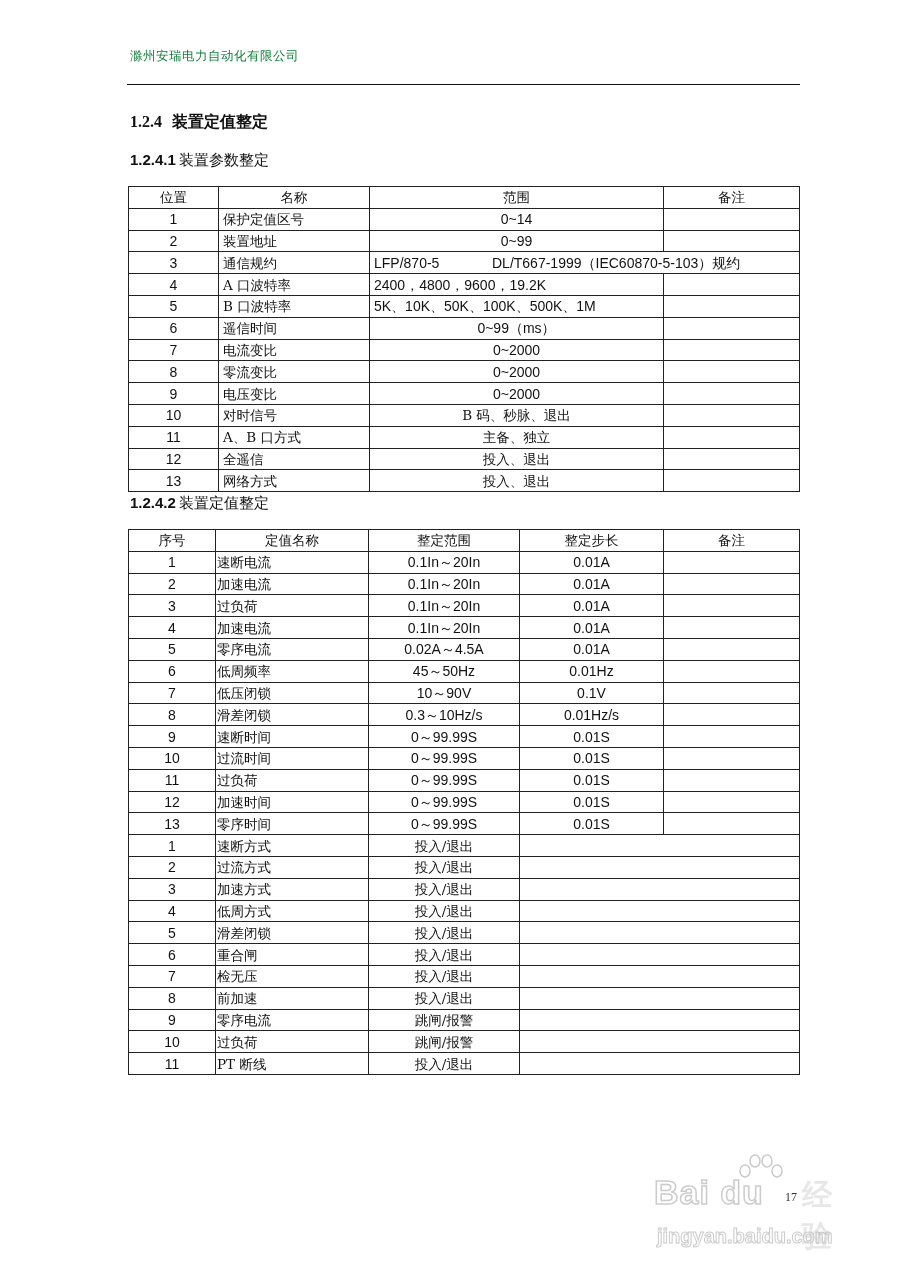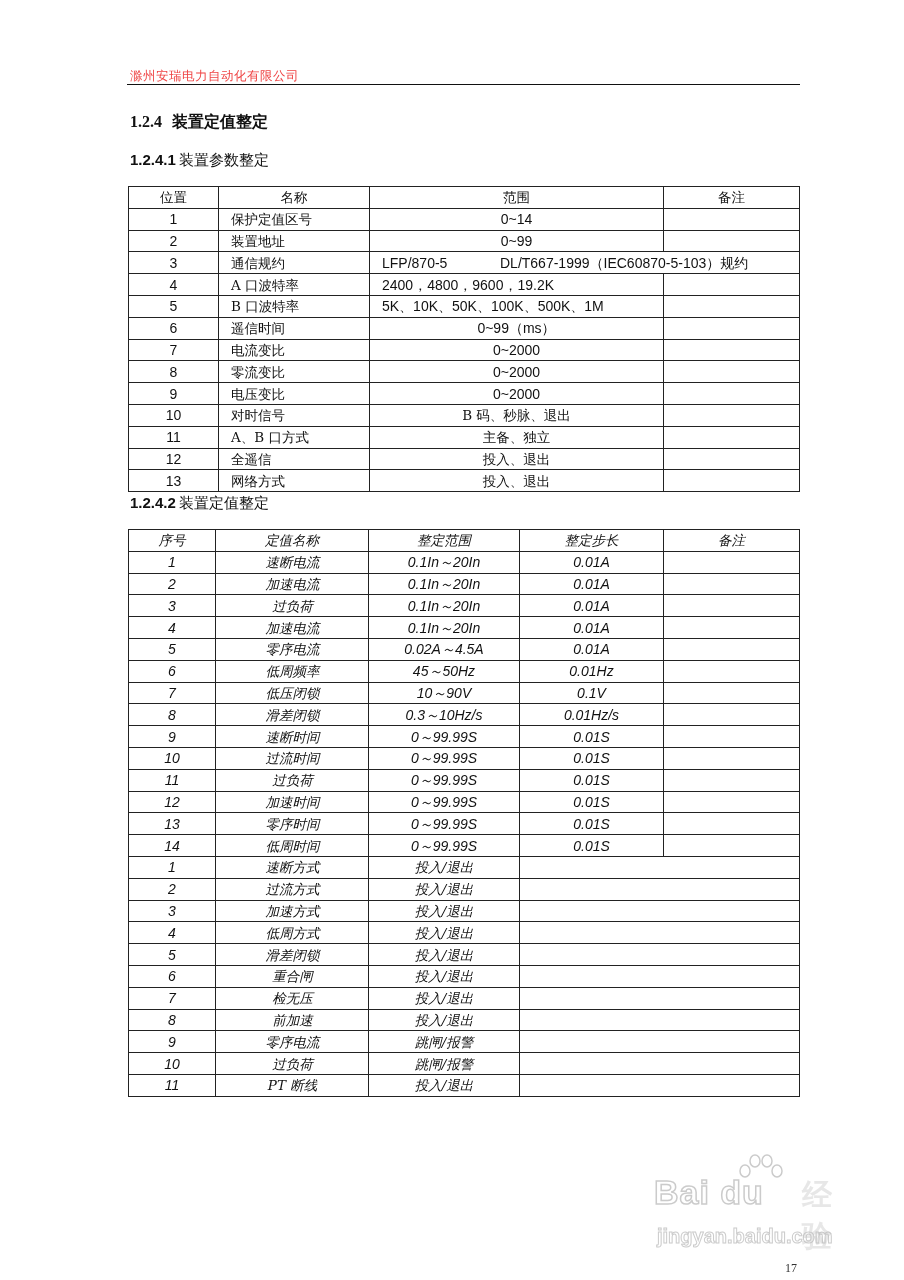--- a/index.html
+++ b/index.html
@@ -1,22 +1,22 @@
 <!DOCTYPE html>
 <html><head>
   <meta charset="utf-8">
   <style>
     html, body { margin: 0; padding: 0; background: #ffffff; }
     body {
       width: 904px; height: 1280px; position: relative; overflow: hidden;
       font-family: "DejaVu Serif", serif; color: #111;
     }
     .header-text {
-      position: absolute; left: 130px; top: 68px;
-      font-size: 12.5px; letter-spacing: 0.5px; color: #ef4444;
+      position: absolute; left: 130px; top: 48px;
+      font-size: 12.5px; letter-spacing: 0.5px; color: #15803d;
       font-family: "DejaVu Serif", serif;
     }
     .header-rule {
       position: absolute; left: 127px; top: 84px; width: 673px; height: 0;
       border-top: 1.5px solid #111;
     }
     .h1 {
       position: absolute; left: 130px; top: 112px;
       font-size: 16px; font-weight: bold;
       font-family: "Liberation Serif", serif;
@@ -34,31 +34,31 @@
       position: absolute; border-collapse: collapse;
       font-family: "Liberation Sans", sans-serif; font-size: 14px;
       table-layout: fixed;
     }
     td, th {
       border: 1px solid #222; padding: 0; height: 20.8px; line-height: 20px;
       font-weight: normal; overflow: hidden; white-space: nowrap;
     }
     .cjk { font-family: "DejaVu Serif", serif; font-size: 13.5px; }
     .c { text-align: center; }
-    .l { text-align: left; padding-left: 12px; }
-    .l2 { text-align: center; padding-left: 1px; }
+    .l { text-align: left; padding-left: 4px; }
+    .l2 { text-align: left; padding-left: 1px; }
 
     #t1 { left: 128px; top: 186px; width: 671px; }
-    #t2 { left: 128px; top: 529px; width: 671px; font-style: italic; }
+    #t2 { left: 128px; top: 529px; width: 671px; }
     #t2 td, #t2 th { height: 20.8px; }
 
     .proto-a { display: inline-block; width: 118px; }
 
     .page-num {
-      position: absolute; left: 785px; top: 1261px;
+      position: absolute; left: 785px; top: 1190px;
       font-size: 12px; font-family: "Liberation Serif", serif; color: #333;
     }
     .watermark {
       position: absolute; left: 640px; top: 1145px; width: 220px; height: 100px;
       color: rgba(200,200,200,0.55);
     }
     .wm-brand {
       position: absolute; left: 5px; top: 28px; font-family: "Liberation Sans", sans-serif;
       font-size: 34px; font-weight: bold; letter-spacing: 1px;
       color: transparent; margin-left: 9px; -webkit-text-stroke: 1.5px rgba(190,190,190,0.8);
@@ -291,27 +291,20 @@
     <tr>
         <td class="c">12</td>
         <td class="l2 cjk">加速时间</td>
         <td class="c">0～99.99S</td>
         <td class="c">0.01S</td>
         <td></td>
       </tr>
     <tr>
         <td class="c">13</td>
         <td class="l2 cjk">零序时间</td>
-        <td class="c">0～99.99S</td>
-        <td class="c">0.01S</td>
-        <td></td>
-      </tr>
-    <tr>
-        <td class="c">14</td>
-        <td class="l2 cjk">低周时间</td>
         <td class="c">0～99.99S</td>
         <td class="c">0.01S</td>
         <td></td>
       </tr>
 
 
     <tr>
         <td class="c">1</td>
         <td class="l2 cjk">速断方式</td>
         <td class="c cjk">投入/退出</td>

